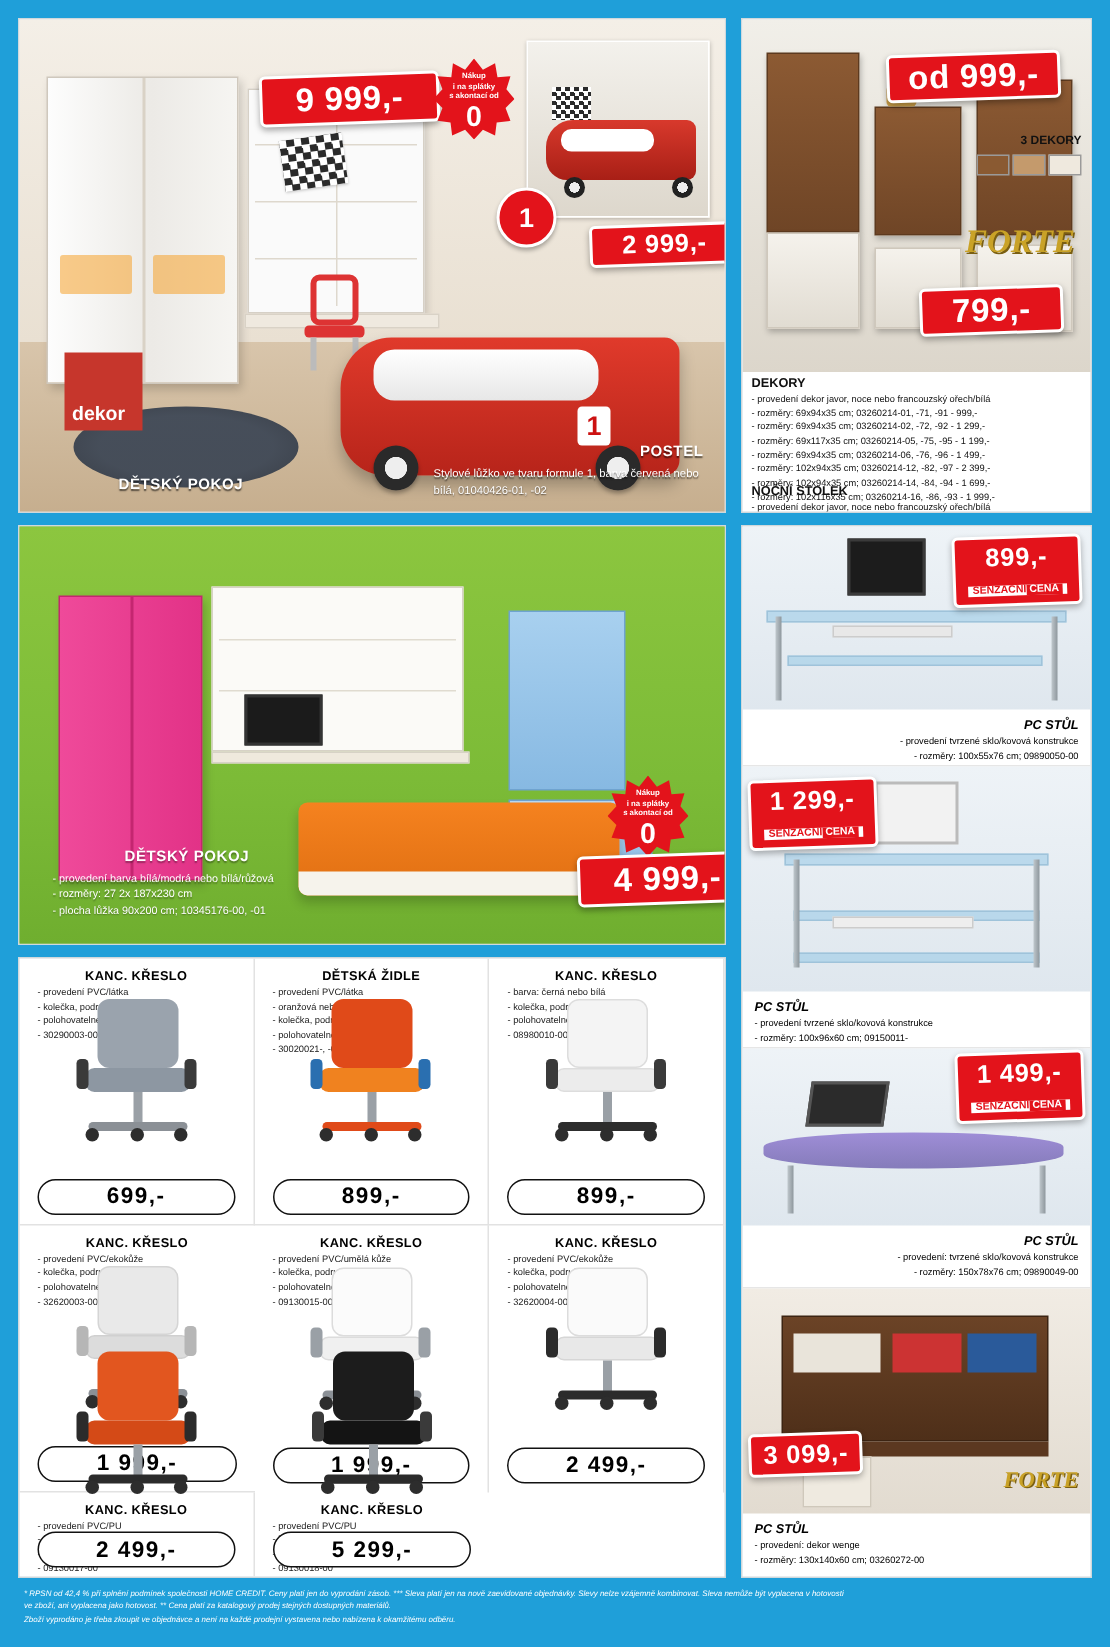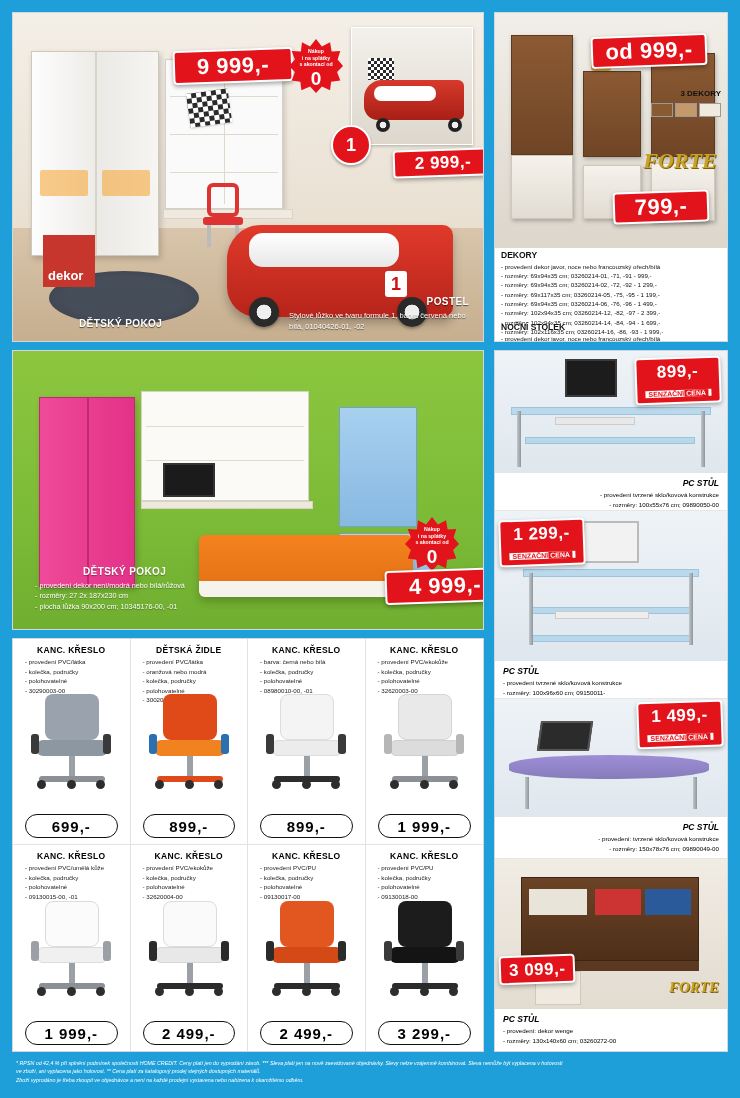--- a/index.html
+++ b/index.html
@@ -149,21 +149,21 @@
   .g-desk{ position:absolute; left:128px; top:150px; width:172px; height:8px; background:#efe9dd; border:1px solid #d7d2c6;}
   .g-bed{ position:absolute; left:186px; top:184px; width:214px; height:62px; background:linear-gradient(180deg,#f5821f,#e06f12); border-radius:6px; box-shadow:0 5px 8px rgba(0,0,0,.2);}
   .g-bed:after{content:"";position:absolute;left:0;bottom:0;width:100%;height:16px;background:#f6f3ec;border-radius:0 0 6px 6px;}
   .g-blue{ position:absolute; left:326px; top:56px; width:78px; height:120px; background:linear-gradient(180deg,#a8d0ef,#87b9e2); border:1px solid #6fa3cf;}
   .g-blue2{ position:absolute; left:326px; top:182px; width:96px; height:40px; background:linear-gradient(180deg,#b9d9f3,#93c0e6); border:1px solid #6fa3cf;}
   .green-cap{ position:absolute; left:22px; bottom:16px; width:250px; color:#fff; font-size:7.2px; line-height:1.5; text-shadow:0 1px 1px rgba(0,0,0,.35);}
   .green-cap .cap-title{ font-size:10px; font-weight:bold; margin-bottom:2px;}
 
   
   #chairs { left:0; top:626px; width:472px; height:414px; background:#fff; }
-  .chairs-grid { position:absolute; inset:0; display:grid; grid-template-columns:repeat(4,1fr); grid-template-rows:1fr 1fr; }
+  .chairs-grid { position:absolute; inset:0; display:grid; grid-template-columns:repeat(3,1fr); grid-template-rows:1fr 1fr; }
   .cell { position:relative; border-right:1px solid #e2e2e2; border-bottom:1px solid #e2e2e2; padding:6px 6px 0 6px; }
   .cell:nth-child(4n){ border-right:none; }
   .cell:nth-child(n+5){ border-bottom:none; }
   .cell h4 { margin:0 0 2px 0; font-size:8.5px; font-weight:bold; text-align:center; letter-spacing:.3px;}
   .cell ul { margin:0; padding:0 0 0 6px; list-style:none; font-size:6.2px; line-height:1.55; color:#222;}
   .cell ul li:before{ content:"- "; }
   .chair-art { position:absolute; left:0; right:0; bottom:40px; height:110px; }
   .ptag {
     position:absolute; left:12px; right:12px; bottom:6px; height:24px;
     border:1.5px solid #111; border-radius:12px; background:#fff;
@@ -324,21 +324,21 @@
     </div>
     <div class="splat" style="left:392px;top:166px;">
       <span>Nákup</span><br>
       <span>i na splátky</span><br>
       <span>s akontací od</span>
       <span class="zero">0</span>
     </div>
     <div class="tag big" style="left:372px;top:218px;width:120px;height:34px;">4 999,-</div>
     <div class="green-cap">
       <div class="cap-title">DĚTSKÝ POKOJ</div>
-      <div>- provedení dekor není/modrá nebo bílá/růžová</div>
+      <div>- provedení barva bílá/modrá nebo bílá/růžová</div>
       <div>- rozměry: 27 2x 187x230 cm</div>
       <div>- plocha lůžka 90x200 cm; 10345176-00, -01</div>
     </div>
   </div>
 
   <div class="panel" id="chairs">
     <div class="chairs-grid">
 
       <div class="cell">
         <h4>KANC. KŘESLO</h4>
@@ -523,21 +523,21 @@
             <div class="st" style="background:#141414;"></div>
             <div class="arm a1" style="background:#3a3a3a;"></div>
                 <div class="arm a2" style="background:#3a3a3a;"></div>
             <div class="pole"></div>
                 <div class="base" style="background:#2b2b2b;"></div>
             <div class="w w1"></div>
                 <div class="w w2"></div>
                 <div class="w w3"></div>
           </div>
         </div>
-        <div class="ptag">3 299,-</div>
+        <div class="ptag">5 299,-</div>
       </div>
 
     </div>
   </div>
 
   <div class="panel" id="pccol">
 
     <div class="pc-block" style="height:160px;">
       <div class="pc-img" style="height:122px;">
         <div style="position:absolute;left:70px;top:8px;width:52px;height:38px;background:#1c1c1c;border:2px solid #3a3a3a;"></div>

